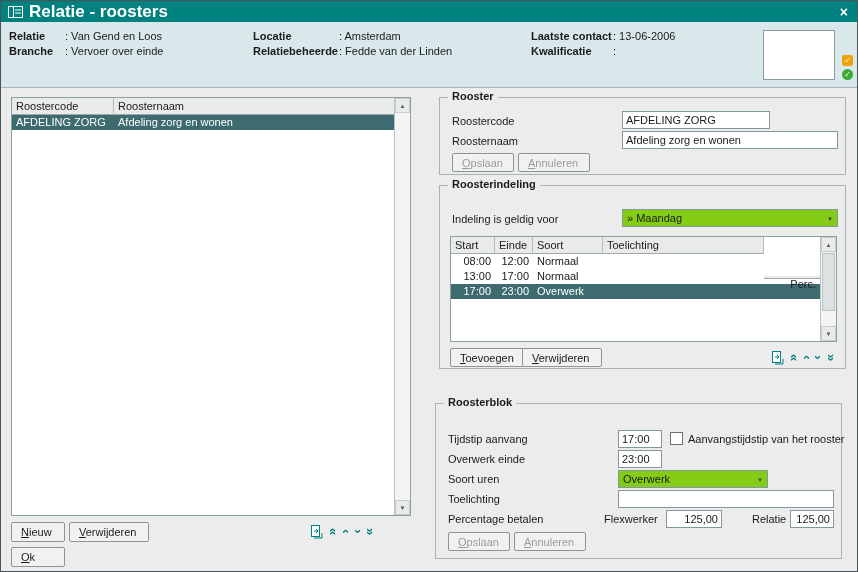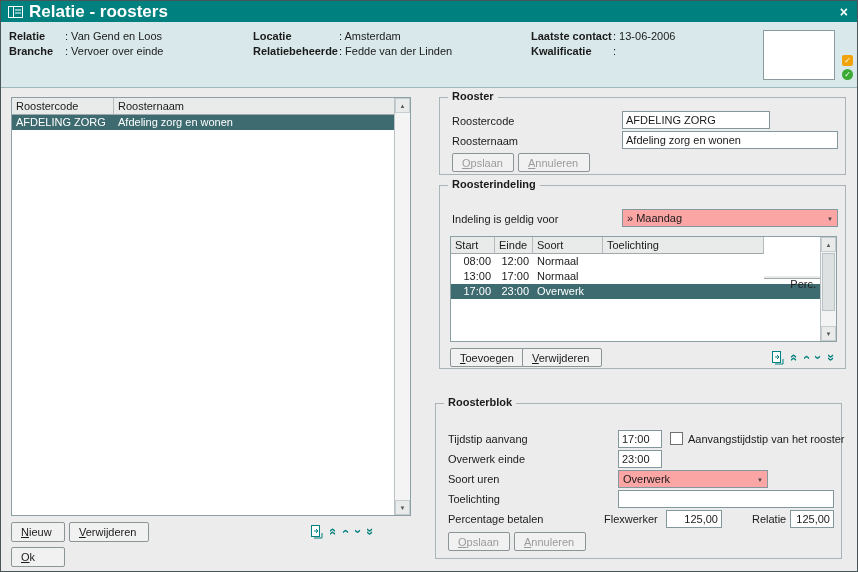--- a/index.html
+++ b/index.html
@@ -45,21 +45,21 @@
     position:absolute; top:-8px; left:8px; background:#ececec;
     padding:0 4px; font-weight:bold; white-space:nowrap;
   }
   .label { position:absolute; white-space:nowrap; }
   .tinput {
     position:absolute; height:18px; border:1px solid #83989d; background:#fff;
     font:11px "Liberation Sans", sans-serif; padding:0 3px; color:#1a1a1a;
   }
   .tinput.right { text-align:right; }
   .combo {
-    position:absolute; height:18px; border:1px solid #83989d; background:#fca5a5;
+    position:absolute; height:18px; border:1px solid #83989d; background:#84cc16;
     display:flex; align-items:center; padding:0 16px 0 4px; cursor:default;
   }
   .combo .arrow { position:absolute; right:4px; top:6px; font-size:6px; color:#444; }
   .btn {
     position:absolute; height:20px; background:#f1f1f1;
     border:1px solid #8b9598; border-radius:2px;
     font:11px "Liberation Sans", sans-serif; color:#1a1a1a;
     display:inline-flex; align-items:center; justify-content:flex-start;
     padding:0 9px; cursor:default;
   }

